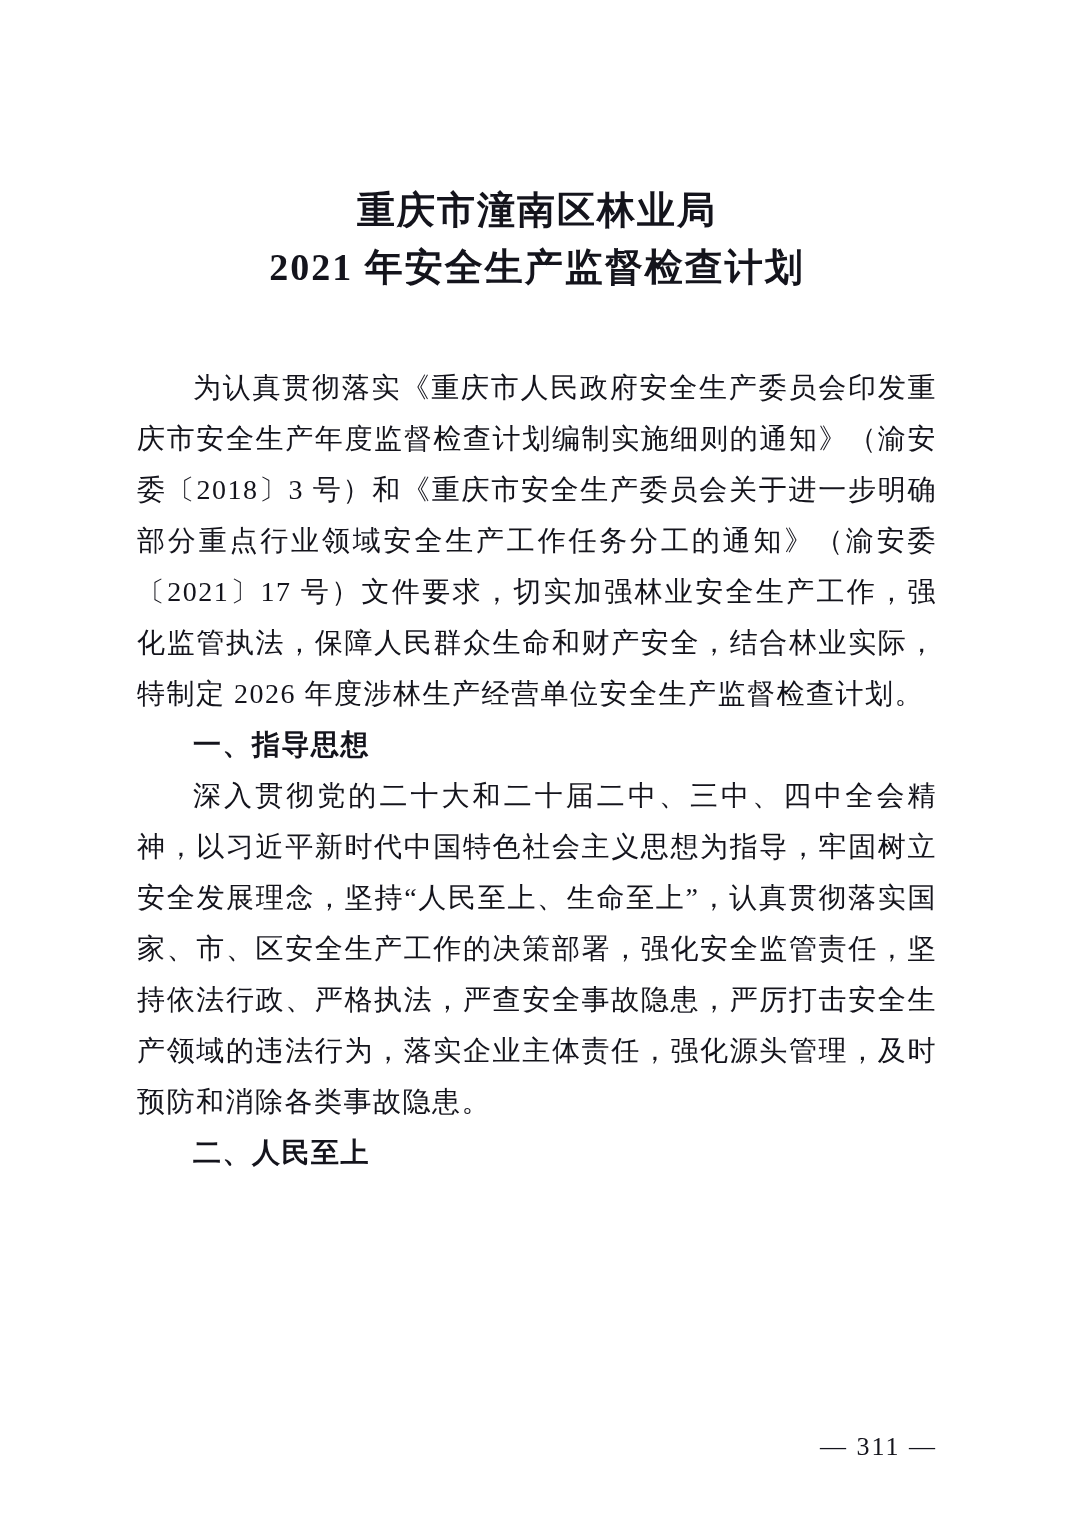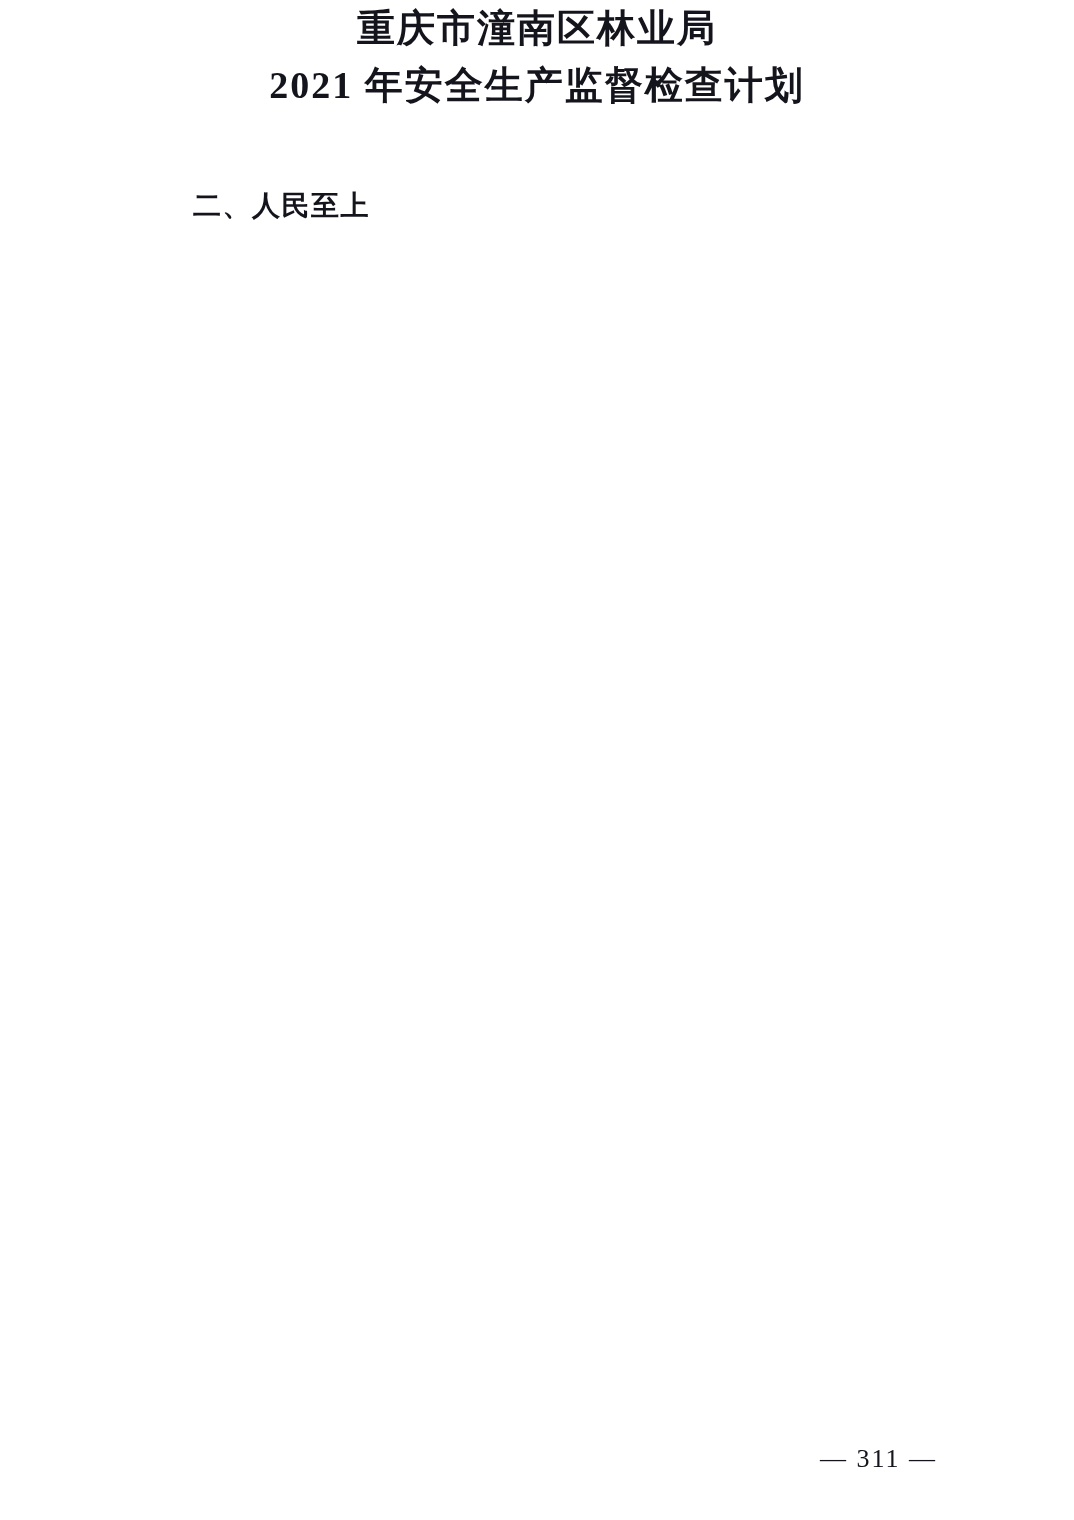--- a/index.html
+++ b/index.html
@@ -20,20 +20,21 @@
     inset: 0;
     background: #ffffff;
   }
   .content {
     position: absolute;
     left: 137px;
     width: 800px;
     top: 0;
   }
   .doc-title {
+    margin-top: 182px;
     text-align: center;
     font-weight: bold;
     font-size: 38px;
     line-height: 57px;
     letter-spacing: 2px;
     font-family: "Liberation Serif", serif;
   }
   .doc-body {
     margin-top: 66px;
   }
@@ -49,38 +50,41 @@
     font-family: "Liberation Serif", serif;
   }
   p.heading {
     font-weight: bold;
     text-indent: 2em;
     font-family: "Liberation Sans", sans-serif;
   }
   .page-number {
     position: absolute;
     right: 137px;
-    bottom: 46px;
+    bottom: 58px;
     font-size: 26px;
     letter-spacing: 2px;
     font-family: "Liberation Serif", serif;
     color: #14141c;
   }
 </style>
 </head>
 <body>
 
 <div class="page">
   <div class="content">
 
     <div class="doc-title">
       <div>重庆市潼南区林业局</div>
       <div>2021 年安全生产监督检查计划</div>
     </div>
 
     <div class="doc-body">
+      <p class="body">为认真贯彻落实《重庆市人民政府安全生产委员会印发重庆市安全生产年度监督检查计划编制实施细则的通知》（渝安委〔2018〕3 号）和《重庆市安全生产委员会关于进一步明确部分重点行业领域安全生产工作任务分工的通知》（渝安委〔2021〕17 号）文件要求，切实加强林业安全生产工作，强化监管执法，保障人民群众生命和财产安全，结合林业实际，特制定 2026 年度涉林生产经营单位安全生产监督检查计划。</p>
+      <p class="heading">一、指导思想</p>
+      <p class="body">深入贯彻党的二十大和二十届二中、三中、四中全会精神，以习近平新时代中国特色社会主义思想为指导，牢固树立安全发展理念，坚持“人民至上、生命至上”，认真贯彻落实国家、市、区安全生产工作的决策部署，强化安全监管责任，坚持依法行政、严格执法，严查安全事故隐患，严厉打击安全生产领域的违法行为，落实企业主体责任，强化源头管理，及时预防和消除各类事故隐患。</p>
       <p class="heading">二、人民至上</p>
     </div>
 
   </div>
 
   <div class="page-number">— 311 —</div>
 </div>
 
 </body></html>

